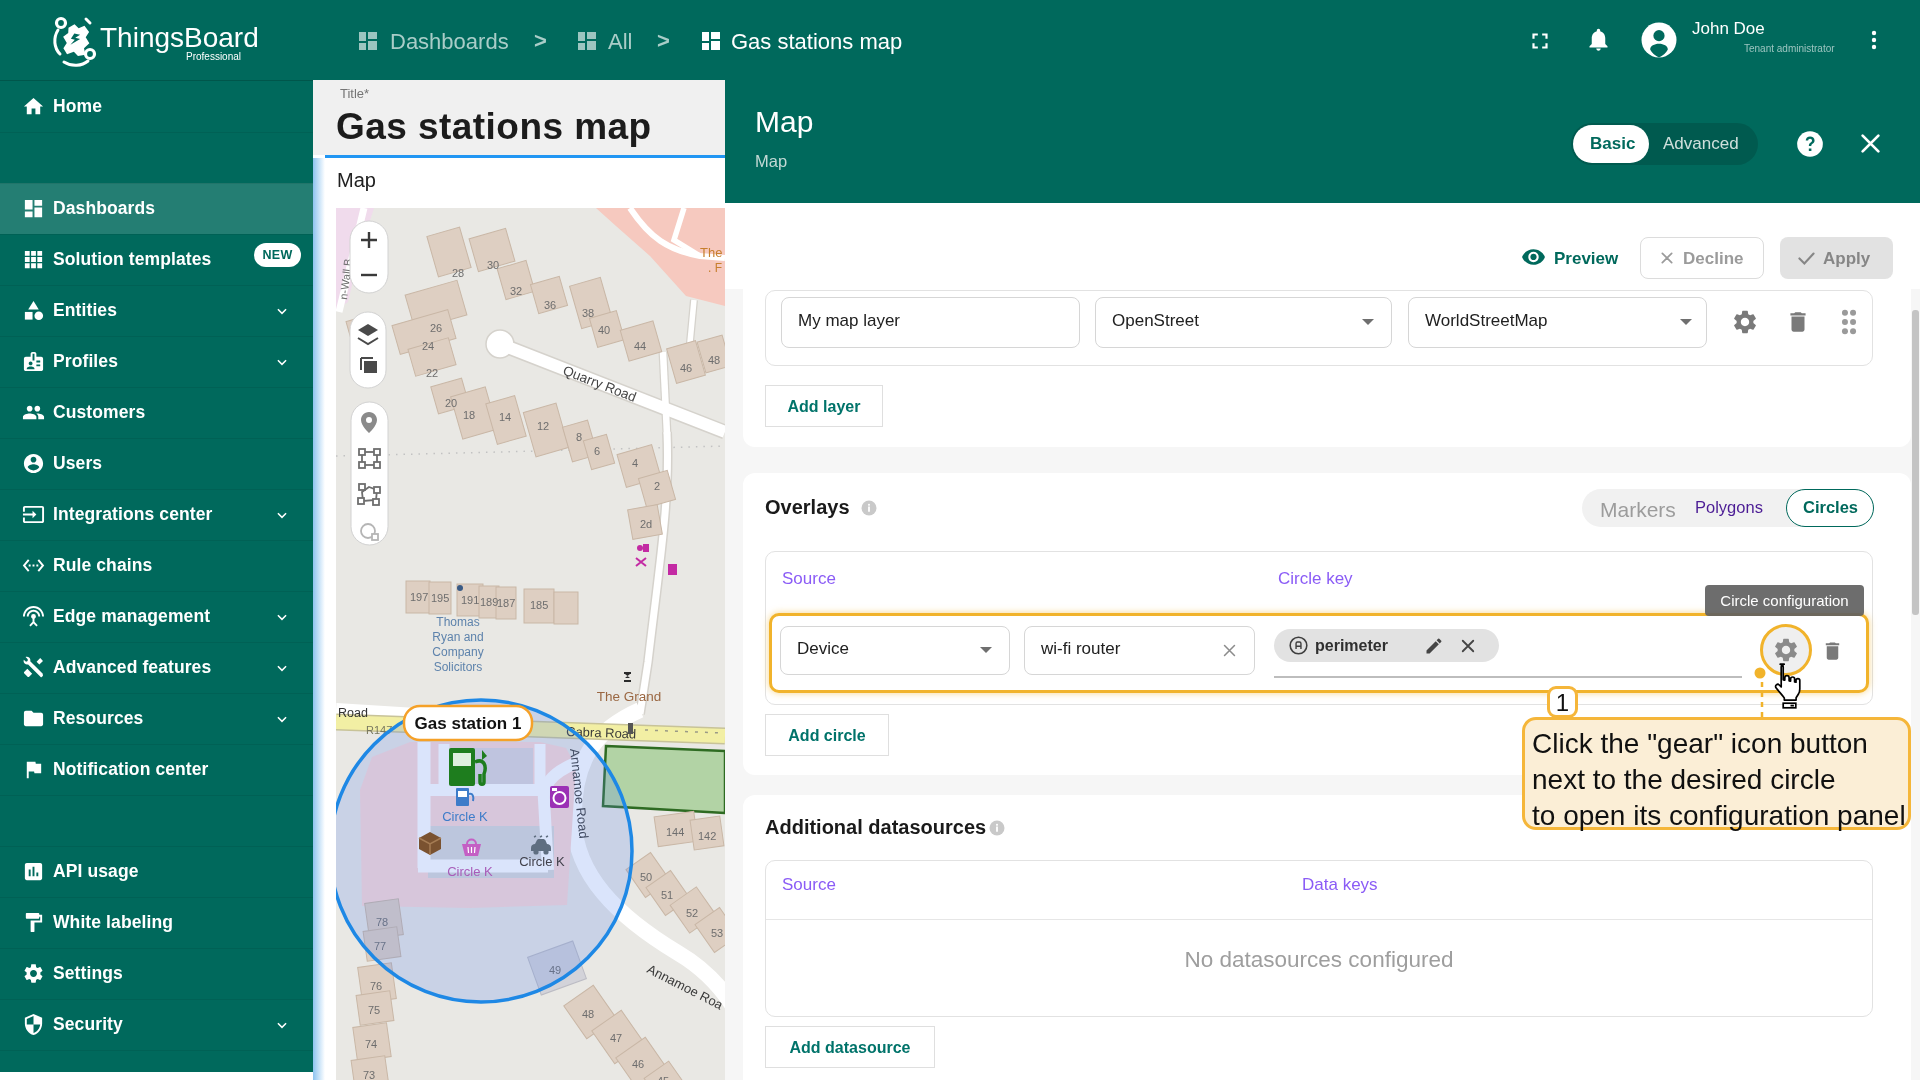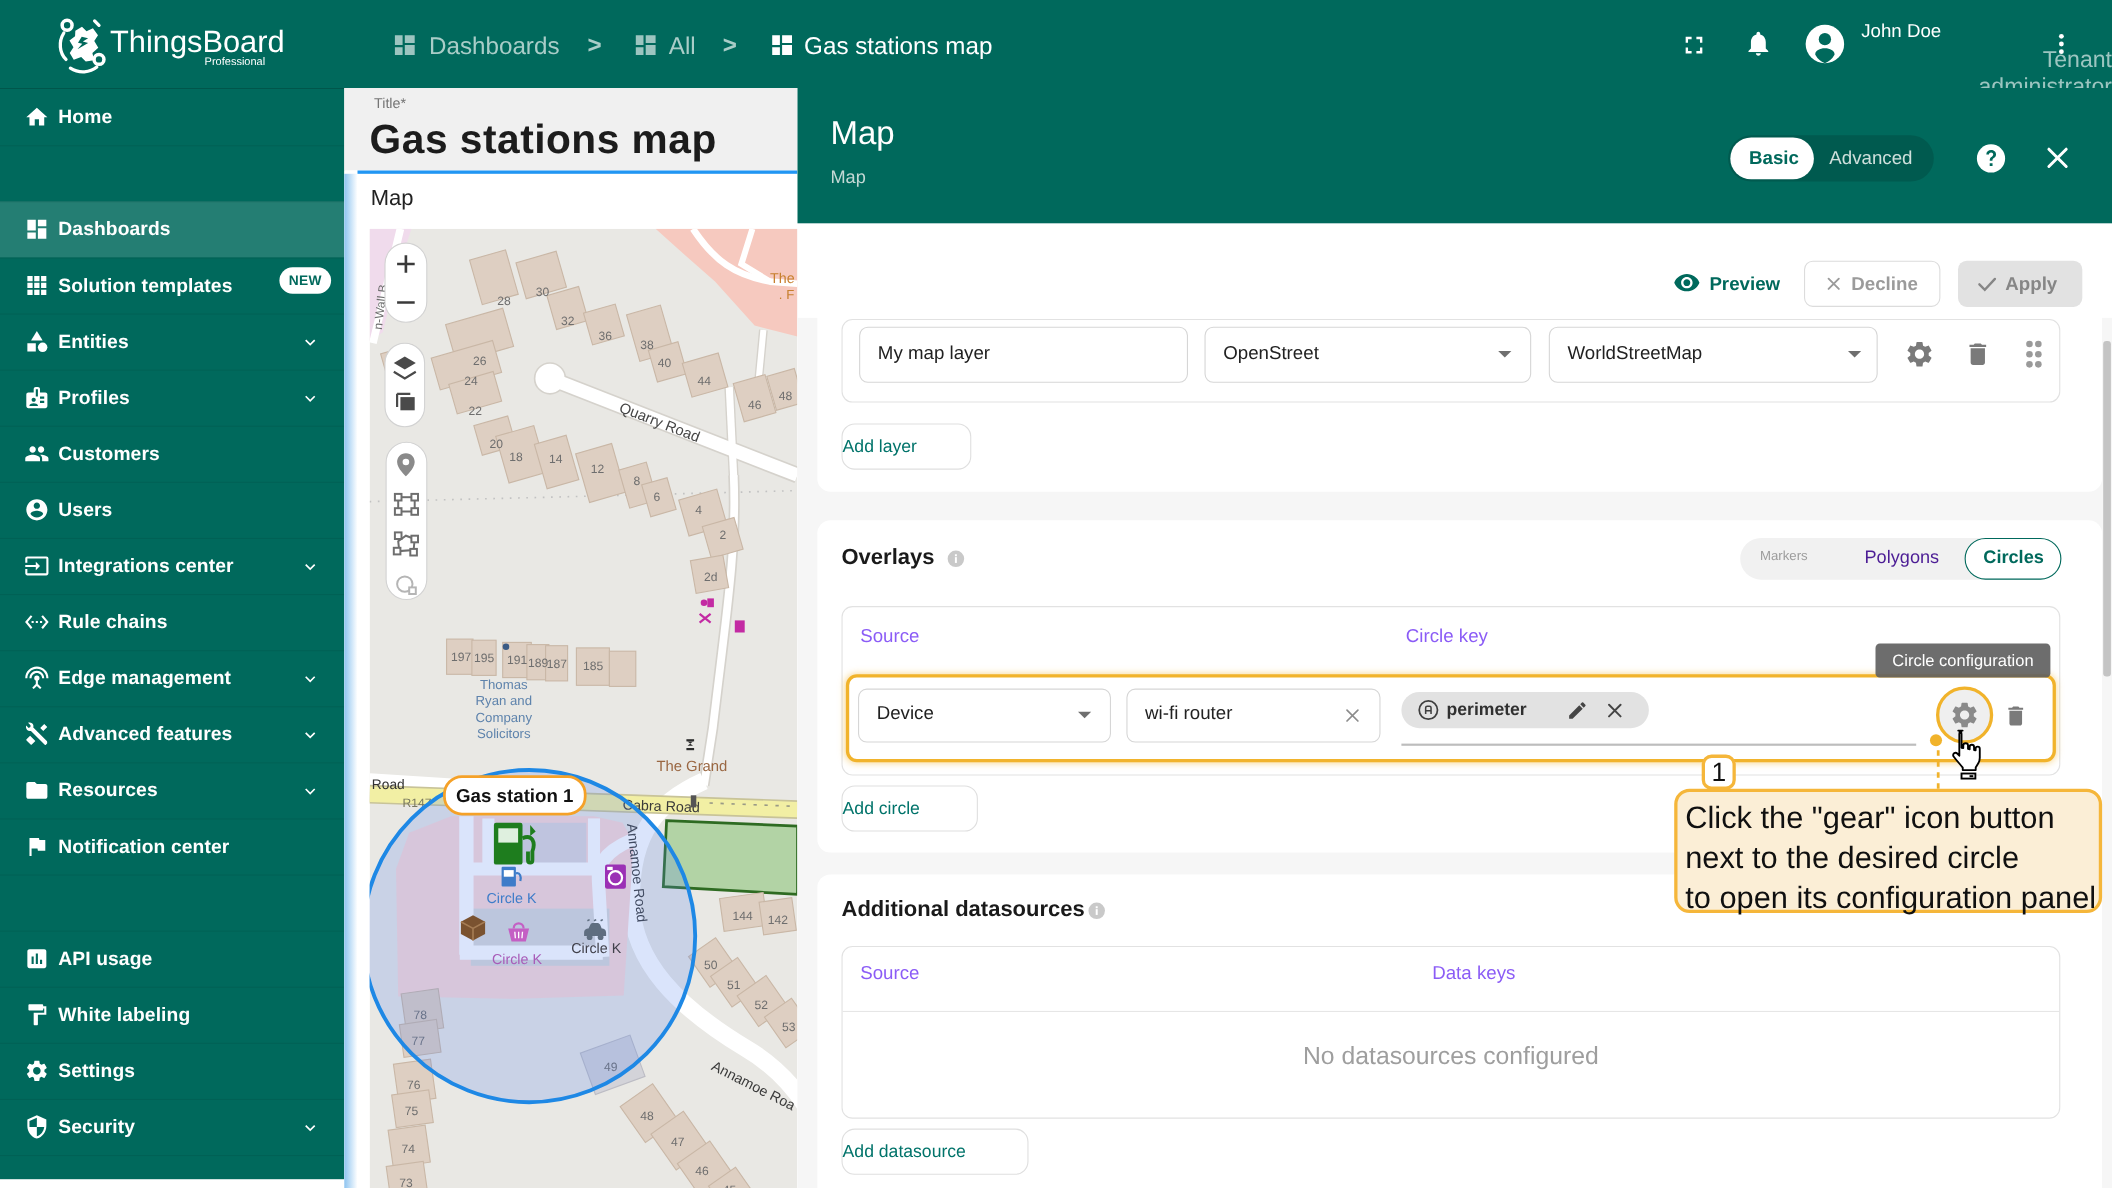--- a/index.html
+++ b/index.html
@@ -25,21 +25,21 @@
   #bluetop { left:325px; top:155px; width:400px; height:3px; background:#2196f3; }
   #blueleft { left:313px; top:158px; width:12px; height:922px; background:linear-gradient(to right,#8ec4f0,rgba(255,255,255,0)); }
   
   #panel { left:725px; top:80px; width:1195px; height:1000px; background:#fff; }
   #panelhead { left:725px; top:80px; width:1195px; height:123px; background:#00695c; }
   #scrollbg { left:725px; top:289px; width:1195px; height:791px; background:#f6f6f6; }
   .card { position:absolute; background:#fff; }
   .fieldbox { position:absolute; border:1px solid #d6d6d6; border-radius:8px; background:#fff; font-size:17px; color:#212121; }
   .fieldbox .v { position:absolute; left:16px; top:13px; }
   .selarrow { position:absolute; width:0; height:0; border-left:6px solid transparent; border-right:6px solid transparent; border-top:6px solid #6f6f6f; }
-  .obtn { position:absolute; border:1px solid #dfdfdf; border-radius:12px; background:#fff; color:#00736a; font-weight:normal; font-size:16px; }
+  .obtn { position:absolute; border:1px solid #dfdfdf; border-radius:0; background:#fff; color:#00736a; font-weight:bold; font-size:16px; text-align:center; }
   .hdrtxt { position:absolute; font-size:17px; color:#8b5cf6; }
 </style>
 </head>
 <body>
 <div id="page">
   <div id="topbar" class="abs">
 
     <svg class="abs" style="left:48px;top:10px;" width="56" height="60" viewBox="0 0 56 60">
       <g fill="none" stroke="#fff" stroke-width="3" stroke-linecap="round">
         <path d="M10 20 C5 28 6 38 12 44"></path>
@@ -76,21 +76,21 @@
       </svg>
     <svg class="abs" style="left:1585px;top:26px;" width="27" height="27" viewBox="0 0 24 24" fill="#fff">
         <path d="M12 22c1.1 0 2-.9 2-2h-4c0 1.1.9 2 2 2zm6-6v-5c0-3.07-1.63-5.64-4.5-6.32V4c0-.83-.67-1.5-1.5-1.5s-1.5.67-1.5 1.5v.68C7.64 5.36 6 7.92 6 11v5l-2 2v1h16v-1l-2-2z"></path>
       </svg>
     <svg class="abs" style="left:1638px;top:19px;" width="42" height="42" viewBox="0 0 24 24">
         <circle cx="12" cy="12" r="10" fill="#fff"></circle>
         <circle cx="12" cy="9.5" r="3.2" fill="#00695c"></circle>
         <path d="M12 14.2c-2.7 0-5 1.35-5 3v.4A9.96 9.96 0 0 0 12 22a9.96 9.96 0 0 0 5-4.4v-.4c0-1.65-2.3-3-5-3z" fill="#00695c"></path>
       </svg>
     <div class="abs" style="left:1692px;top:19px;color:#fff;font-size:17px;">John Doe</div>
-    <div class="abs" style="left:1744px;top:43px;color:#9cc5c0;font-size:21px;text-align:right;">Tenant administrator</div>
+    <div class="abs" style="left:1744px;top:43px;color:#9cc5c0;font-size:10px;text-align:right;">Tenant administrator</div>
     <svg class="abs" style="left:1862px;top:28px;" width="24" height="24" viewBox="0 0 24 24" fill="#fff">
         <circle cx="12" cy="5" r="2.2"></circle>
         <circle cx="12" cy="12" r="2.2"></circle>
         <circle cx="12" cy="19" r="2.2"></circle>
       </svg>
   </div>
   <div id="sidebar" class="abs">
     <div class="mitem" style="top:0px;">
         <svg class="ic" viewBox="0 0 24 24" fill="#fff">
           <path d="M10 20v-6h4v6h5v-8h3L12 3 2 12h3v8z"></path>
@@ -573,21 +573,21 @@
   <div class="obtn" style="left:765px;top:385px;width:118px;height:42px;line-height:42px;">Add layer</div>
 
   <div class="card" style="left:743px;top:473px;width:1168px;height:302px;border-radius:12px;"></div>
   <div class="abs" style="left:765px;top:496px;font-size:20px;font-weight:bold;color:#1a1a1a;">Overlays</div>
   <svg class="abs" style="left:860px;top:499px;" width="18" height="18" viewBox="0 0 24 24">
       <circle cx="12" cy="12" r="10" fill="#c9c9c9"></circle>
       <rect x="10.8" y="10" width="2.4" height="7" fill="#fff"></rect>
       <rect x="10.8" y="6.5" width="2.4" height="2.4" fill="#fff"></rect>
     </svg>
   <div class="abs" style="left:1582px;top:489px;width:292px;height:38px;background:#f1f1f1;border-radius:19px;"></div>
-  <div class="abs" style="left:1600px;top:498px;font-size:12px;color:#9c9c9c;">Markers</div>
+  <div class="abs" style="left:1600px;top:498px;font-size:21px;color:#9c9c9c;">Markers</div>
   <div class="abs" style="left:1695px;top:498px;font-size:16.5px;color:#4c1d95;">Polygons</div>
   <div class="abs" style="left:1786px;top:489px;width:88px;height:38px;background:#fff;border:1.5px solid #00695c;border-radius:19px;"></div>
   <div class="abs" style="left:1803px;top:498px;font-size:16.5px;font-weight:bold;color:#00695c;">Circles</div>
   <div class="abs" style="left:765px;top:551px;width:1108px;height:154px;border:1px solid #e2e2e2;border-radius:10px;"></div>
   <div class="hdrtxt" style="left:782px;top:569px;">Source</div>
   <div class="hdrtxt" style="left:1278px;top:569px;">Circle key</div>
 
   <div class="abs" style="left:769px;top:613px;width:1100px;height:80px;background:#fff;border:3px solid #f1b32b;border-radius:10px;box-shadow:0 0 7px rgba(241,179,43,0.55);"></div>
   <div class="fieldbox" style="left:780px;top:626px;width:230px;height:49px;">
       <span class="v" style="top:12px;">Device</span>

